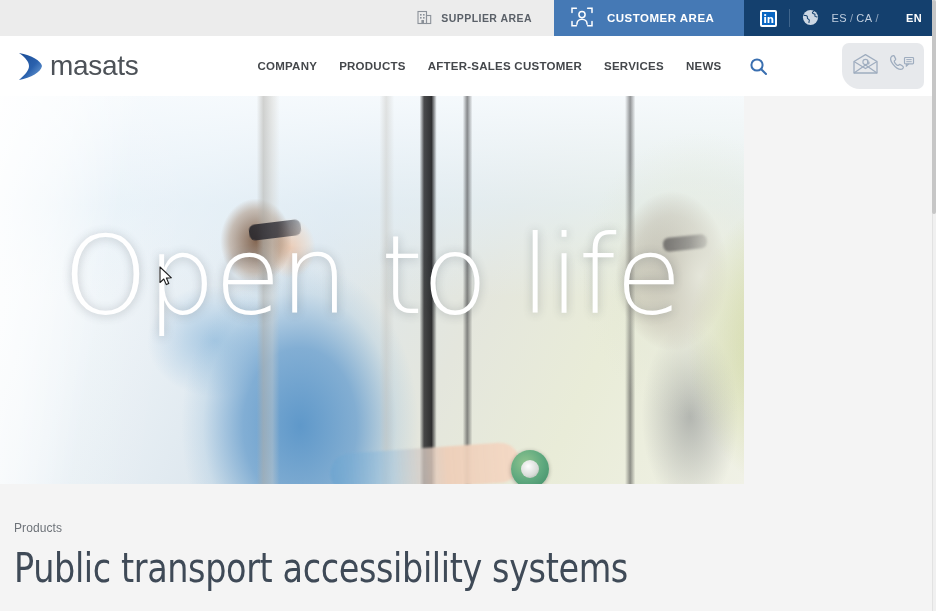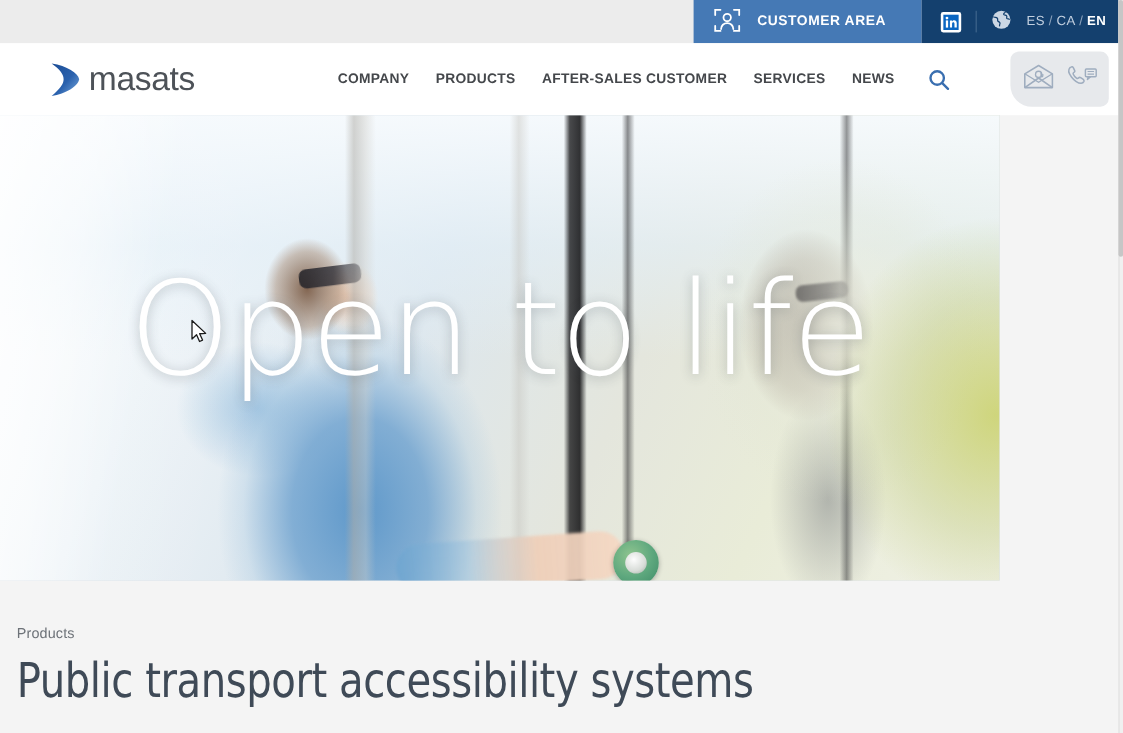--- a/index.html
+++ b/index.html
@@ -75,34 +75,33 @@
     cursor: pointer;
   }
   .li-badge svg { display: block; }
   .vert-divider {
     width: 1px; height: 18px;
     background: #3f658c;
   }
   .lang-list { display: flex; align-items: center; gap: 3px; cursor: pointer; }
   .lang-sep { color: #8ea3bd; }
   .lang-item { color: #c2cfdf; }
-  .lang-item.active { color: #ffffff; font-weight: 700; }
+  .lang-item.active { color: #ffffff; font-weight: 700; margin-left: 24px; }
 
   .icon-gray  { stroke: #8b9199; fill: none; }
   .icon-white { stroke: #ffffff; fill: none; }
 
   
   .header {
     position: relative;
     height: 60px;
     width: 936px;
     background: #ffffff;
     display: flex;
     align-items: center;
-    padding-left: 24px;
   }
 
   .logo {
     display: flex;
     align-items: center;
     gap: 4px;
     margin-left: 16px;
     cursor: pointer;
   }
   .logo-mark { width: 30px; height: 34px; display: block; }
@@ -145,21 +144,21 @@
     display: flex;
     align-items: center;
     justify-content: center;
     gap: 9px;
   }
   .contact-box .ic { cursor: pointer; display: block; }
 
   
   .hero {
     position: relative;
-    width: 833px;
+    width: 744px;
     height: 388px;
     overflow: hidden;
     background: #cfd9e2;
   }
   .hero-photo {
     position: absolute; inset: 0;
     
     background:
       
       linear-gradient(100deg, rgba(255,255,255,0.92) 0%, rgba(255,255,255,0.55) 9%, rgba(255,255,255,0.05) 17%, rgba(255,255,255,0) 30%),
@@ -302,20 +301,34 @@
   }
 </style>
 </head>
 <body>
 
 <div class="page">
 
   <div class="topbar">
     <div class="topbar-spacer"></div>
 
+    <div class="supplier-area">
+      <span class="ic">
+        <svg width="15" height="16" viewBox="0 0 15 16">
+          <rect x="1" y="2.5" width="8.5" height="12" class="icon-gray" stroke-width="1.1"></rect>
+          <rect x="9.5" y="6.5" width="4.2" height="8" class="icon-gray" stroke-width="1.1"></rect>
+          <rect x="3" y="5" width="1.6" height="1.6" fill="#8b9199" stroke="none"></rect>
+          <rect x="6" y="5" width="1.6" height="1.6" fill="#8b9199" stroke="none"></rect>
+          <rect x="3" y="8" width="1.6" height="1.6" fill="#8b9199" stroke="none"></rect>
+          <rect x="6" y="8" width="1.6" height="1.6" fill="#8b9199" stroke="none"></rect>
+          <rect x="4.4" y="11" width="2.6" height="3.5" fill="#8b9199" stroke="none"></rect>
+        </svg>
+      </span>
+      <span>SUPPLIER AREA</span>
+    </div>
 
     <div class="customer-area">
       <span class="ic">
         <svg width="24" height="24" viewBox="0 0 24 24">
           <path d="M2 7.5V3.2h4.4" class="icon-white" stroke-width="1.5" stroke-linecap="round"></path>
           <path d="M17.6 3.2H22v4.3" class="icon-white" stroke-width="1.5" stroke-linecap="round"></path>
           <path d="M22 16.5v4.3h-4.4" class="icon-white" stroke-width="1.5" stroke-linecap="round"></path>
           <path d="M6.4 20.8H2v-4.3" class="icon-white" stroke-width="1.5" stroke-linecap="round"></path>
           <circle cx="12" cy="9.6" r="3.1" class="icon-white" stroke-width="1.5"></circle>
           <path d="M6.9 19.2c0-2.9 2.3-5 5.1-5s5.1 2.1 5.1 5" class="icon-white" stroke-width="1.5" stroke-linecap="round"></path>

